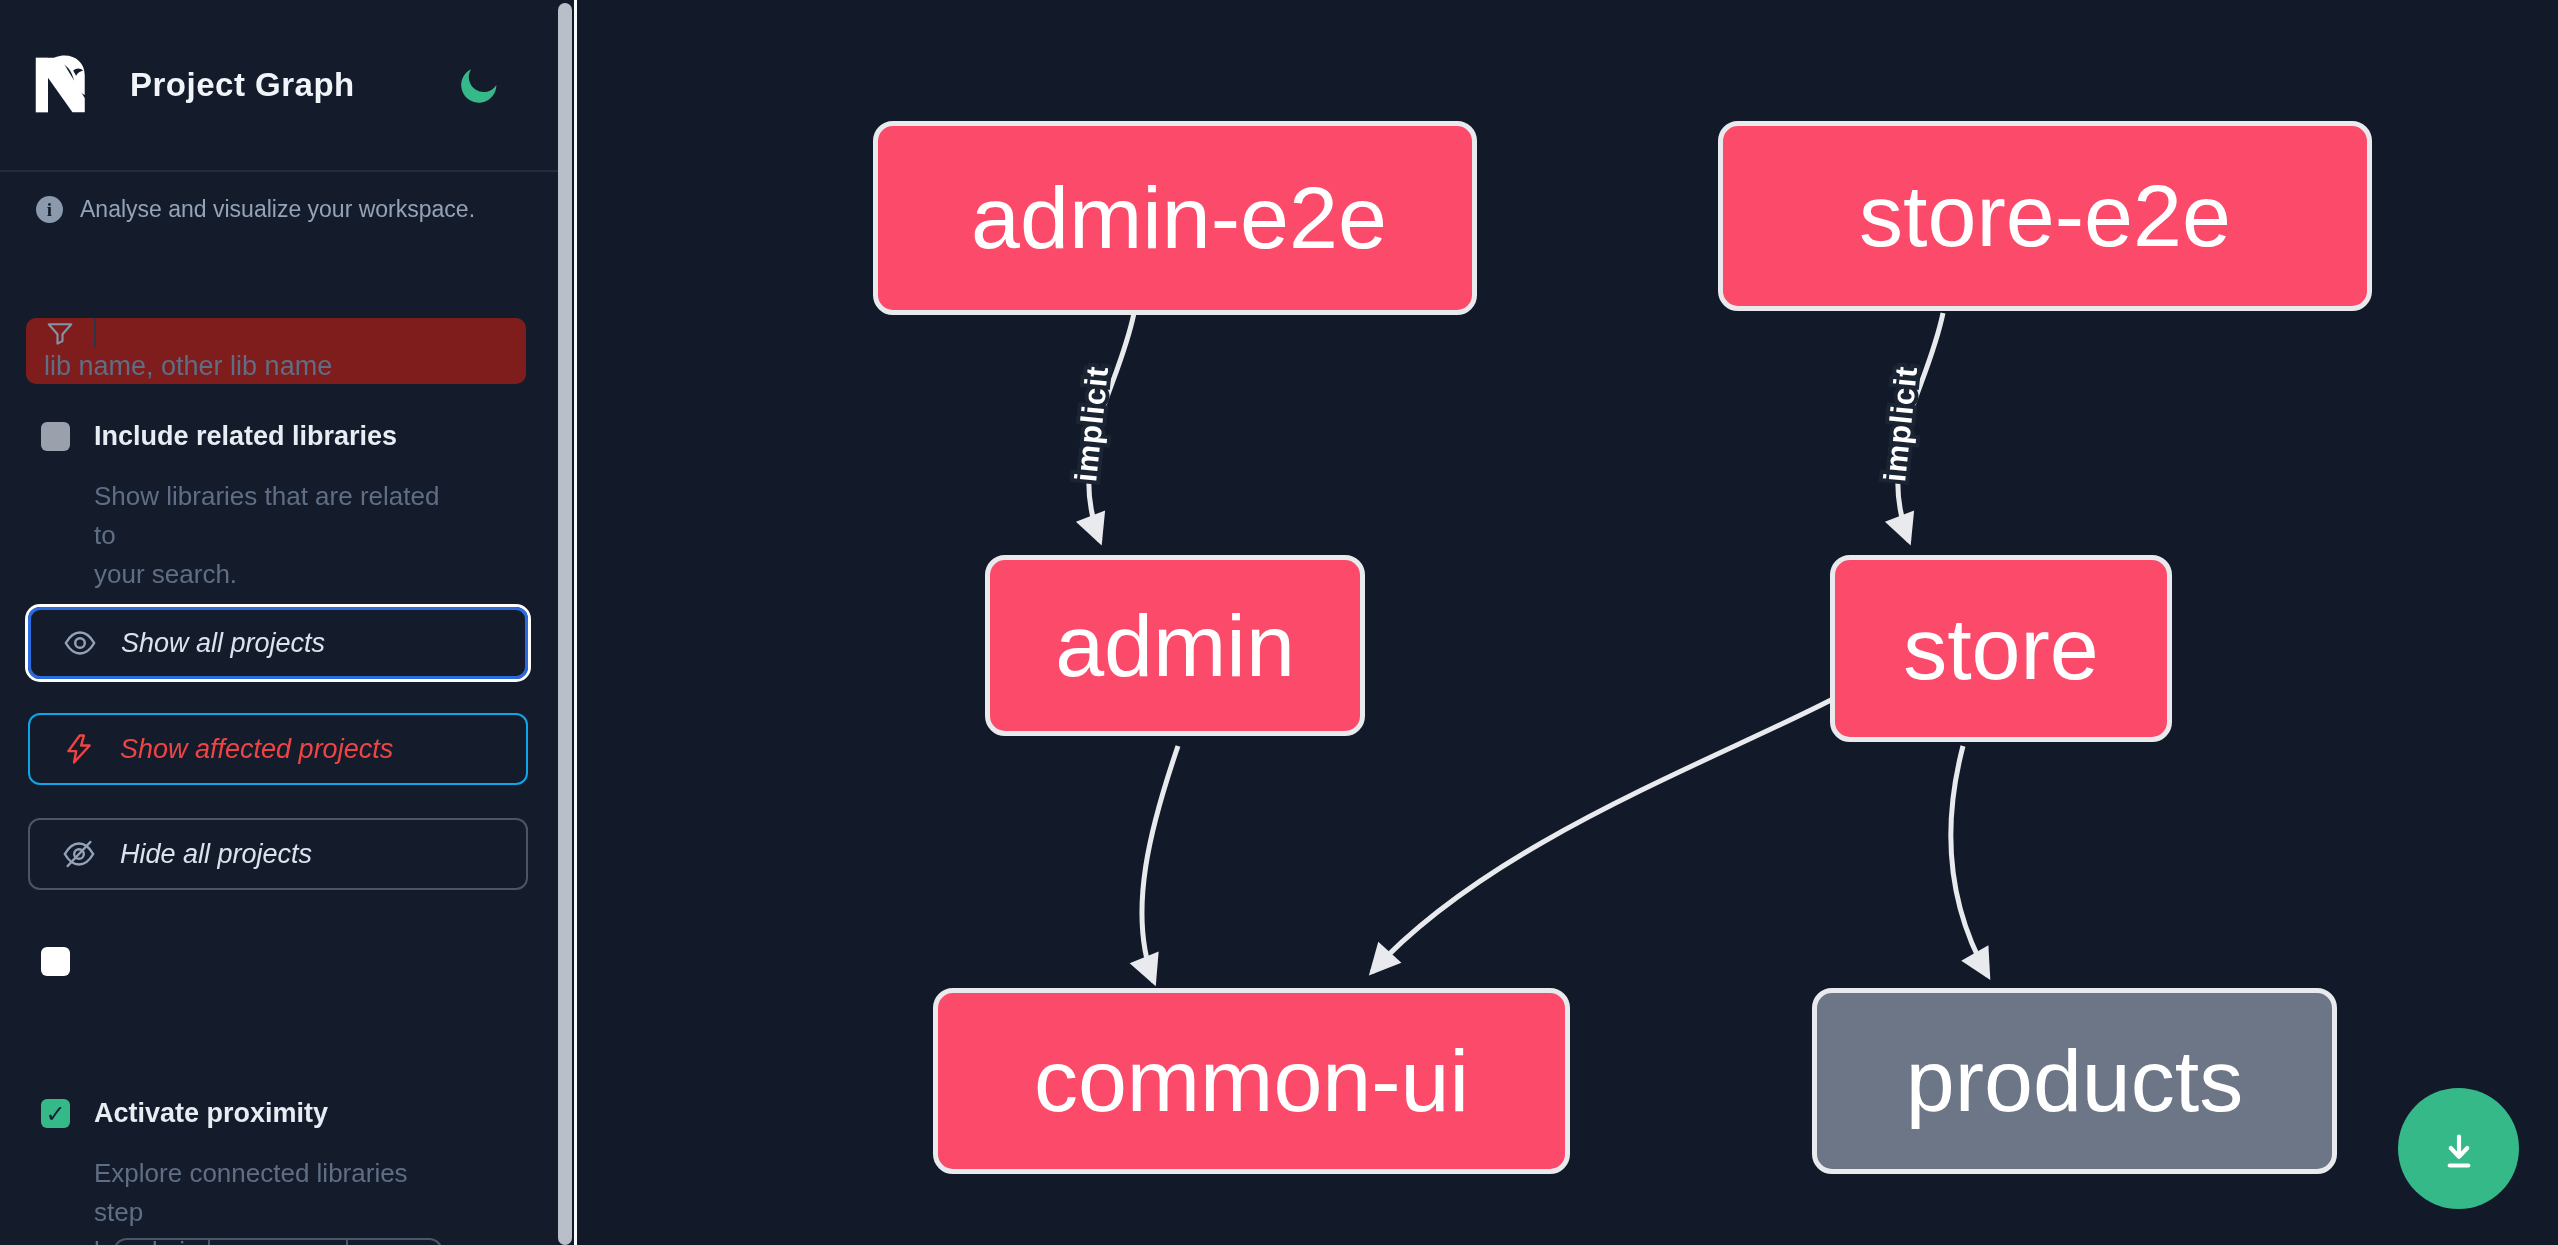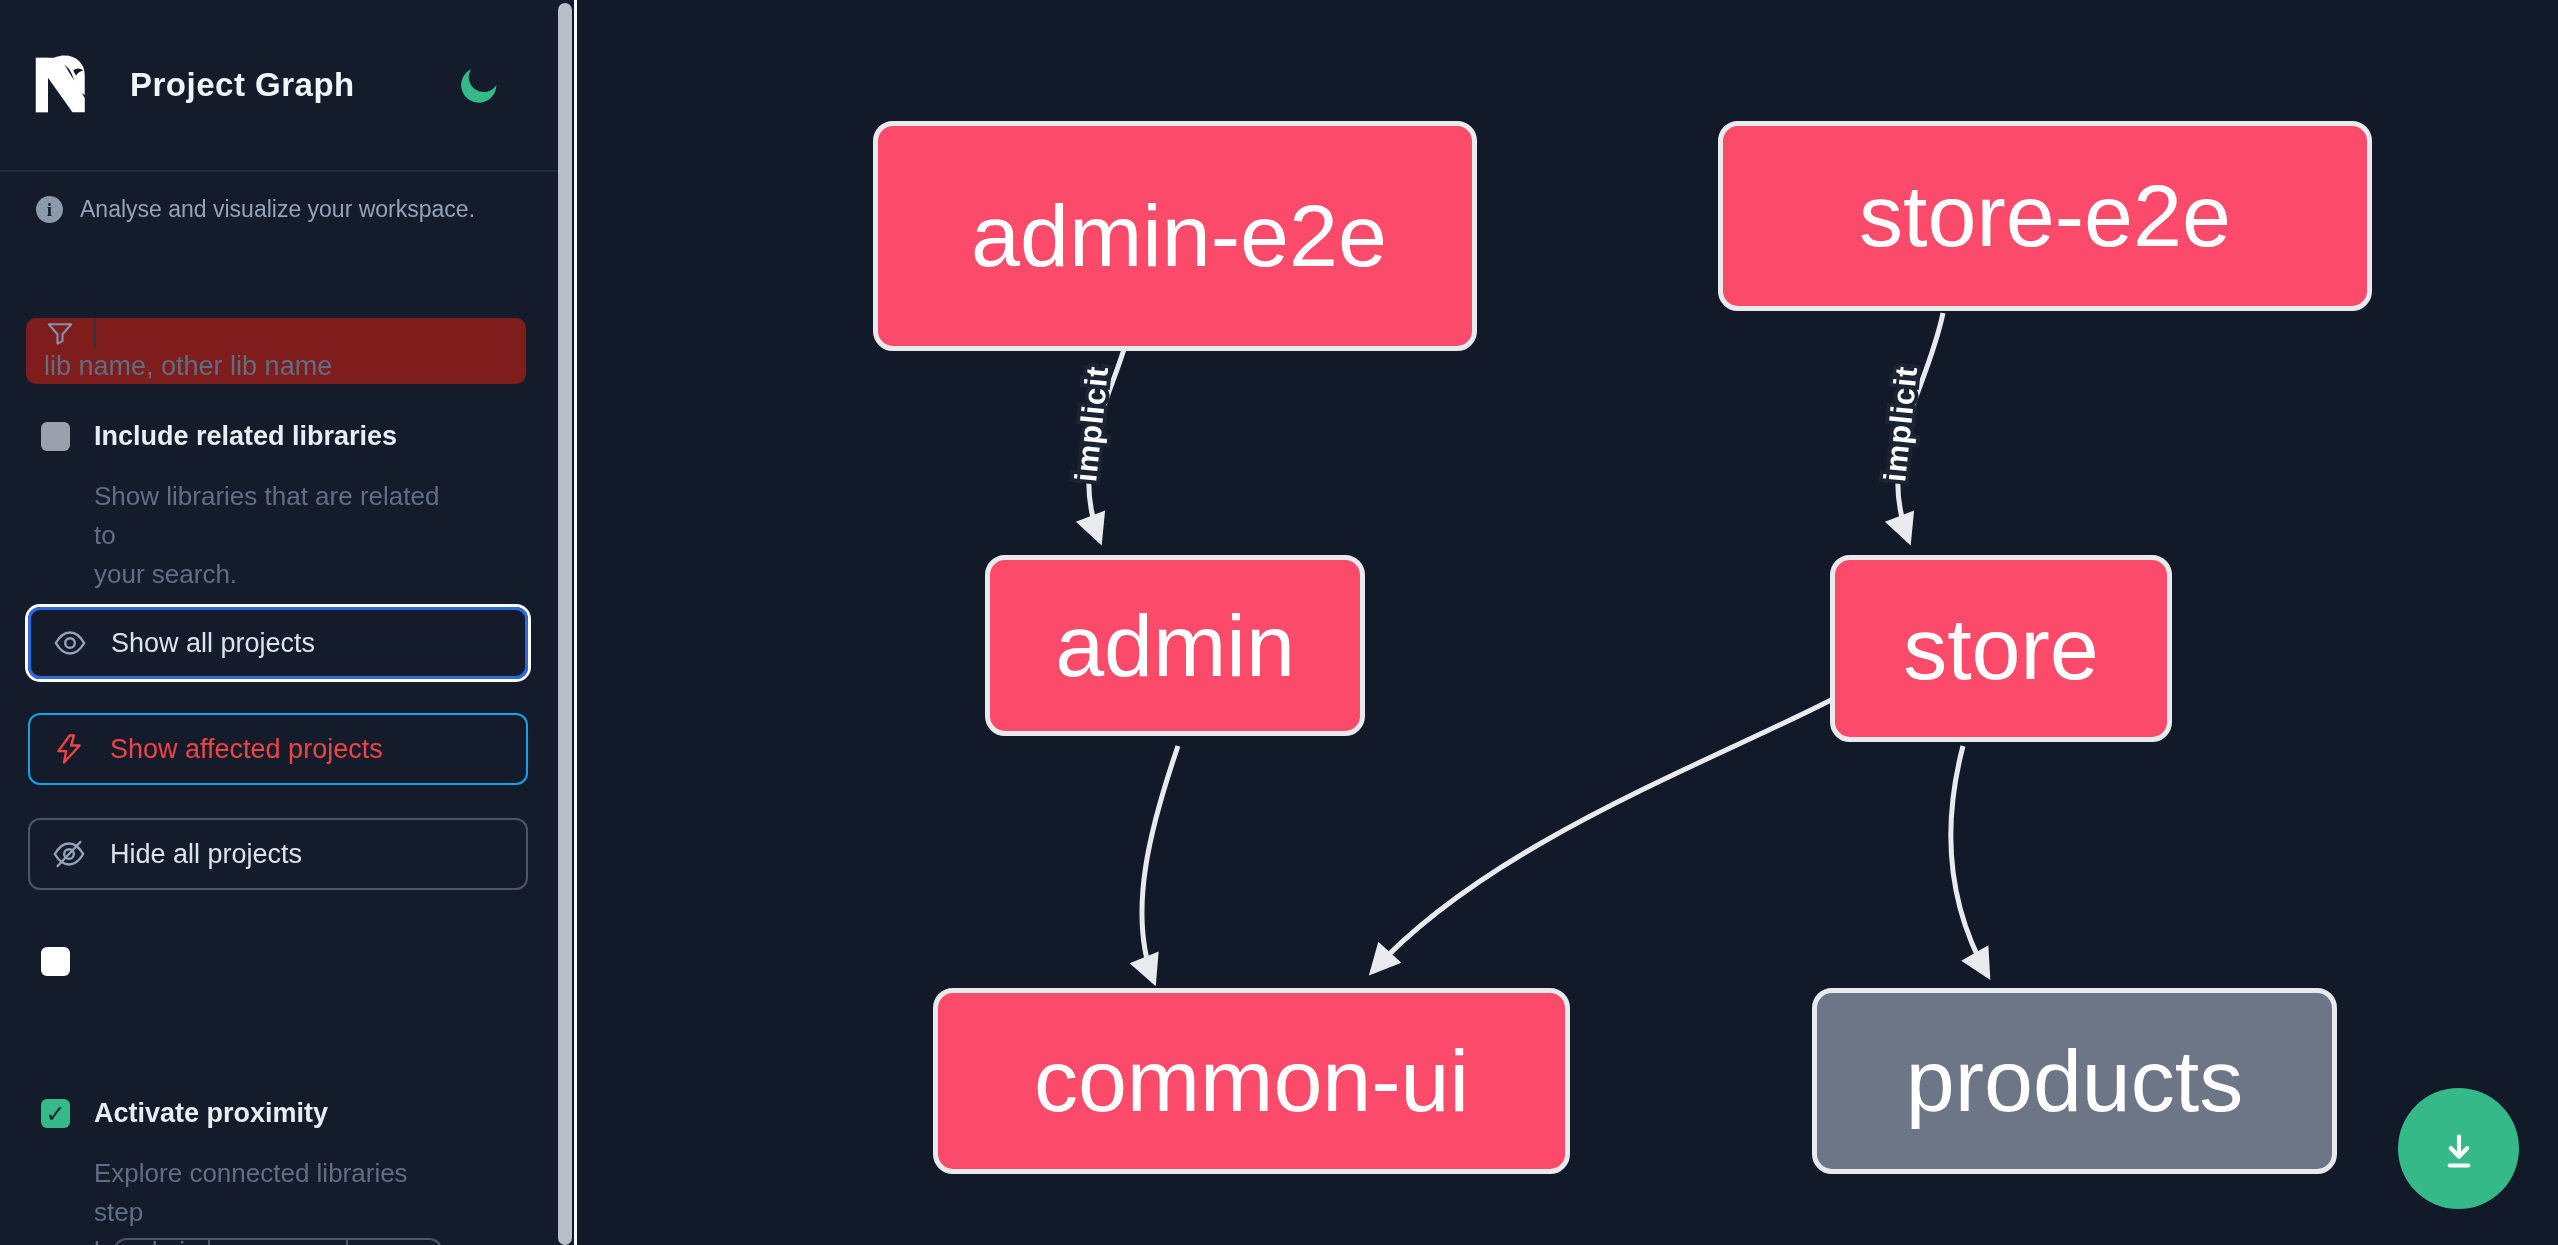--- a/index.html
+++ b/index.html
@@ -52,22 +52,22 @@
   .cb.gray{background:#9aa1ac;}
   .cb.white{background:#ffffff;}
   .cb.green{background:#35b989;}
   .cb .mark{font-size:24px;font-weight:700;color:#16202f;display:none;line-height:1;}
   .cb.checked .mark{display:block;}
   .tg-text{margin-left:24px;width:450px;}
   .tg-label{color:#e8edf4;font-size:27px;font-weight:700;line-height:33px;}
   .tg-desc{color:#5f6e85;font-size:26px;line-height:39px;margin-top:24px;}
 
   .sb-btn{position:absolute;left:28px;width:500px;height:72px;border-radius:12px;background:transparent;
-          display:flex;align-items:center;padding-left:22px;gap:24px;font-size:27px;font-weight:500;
-          color:#dbe3ee;cursor:pointer;box-sizing:border-box;font-family:inherit;}
+          display:flex;align-items:center;padding-left:32px;gap:24px;font-size:27px;font-weight:500;
+          color:#dbe3ee;cursor:pointer;box-sizing:border-box;font-family:inherit;font-style:italic;}
   .sb-btn svg{flex:none;}
   .btn-all{border:3px solid #2b6be0;box-shadow:0 0 0 3px #ffffff;}
   .btn-affected{border:2px solid #0ea5e9;color:#ef4444;}
   .btn-hide{border:2px solid #4a5668;}
 
   .stepper{position:absolute;left:113px;top:1238px;width:330px;height:34px;box-sizing:border-box;
            border:2px solid #4a5769;border-bottom:none;border-radius:14px 14px 0 0;display:flex;cursor:pointer;}
   .stepper .seg{flex:1;}
   .stepper .seg.mid{border-left:2px solid #4a5769;border-right:2px solid #4a5769;flex:1.45;}
 
@@ -95,21 +95,21 @@
           <path d="M1178 746 C1152 822 1126 912 1154 982" class="edge" marker-end="url(#arrow)"></path>
           <path d="M1831 700 C1706 764 1488 844 1372 972" class="edge" marker-end="url(#arrow)"></path>
           <path d="M1963 746 C1941 830 1948 906 1988 976" class="edge" marker-end="url(#arrow)"></path>
         </g>
       <g id="edgeLabelLayer">
           <text x="1094" y="424" class="edge-label" text-anchor="middle" dominant-baseline="middle" transform="rotate(-84 1094 424)">implicit</text>
           <text x="1903" y="424" class="edge-label" text-anchor="middle" dominant-baseline="middle" transform="rotate(-84 1903 424)">implicit</text>
         </g>
     </svg>
     <div id="nodeLayer">
-        <div class="gnode affected" style="left: 873px; top: 121px; width: 604px; height: 230px; padding-left: 8px;">admin-e2e</div>
+        <div class="gnode affected" style="left: 873px; top: 121px; width: 604px; height: 194px; padding-left: 8px;">admin-e2e</div>
         <div class="gnode affected" style="left: 1718px; top: 121px; width: 654px; height: 190px;">store-e2e</div>
         <div class="gnode affected" style="left: 985px; top: 555px; width: 380px; height: 181px;">admin</div>
         <div class="gnode affected" style="left: 1830px; top: 555px; width: 342px; height: 187px;">store</div>
         <div class="gnode affected" style="left: 933px; top: 988px; width: 637px; height: 186px;">common-ui</div>
         <div class="gnode normal" style="left: 1812px; top: 988px; width: 525px; height: 186px;">products</div>
       </div>
 
     <button class="fab">
       <svg width="62" height="62" viewBox="0 0 120 120" fill="none" stroke="#ffffff" stroke-width="8" stroke-linecap="round" stroke-linejoin="round">
         <path d="M60 36 V72"></path>

